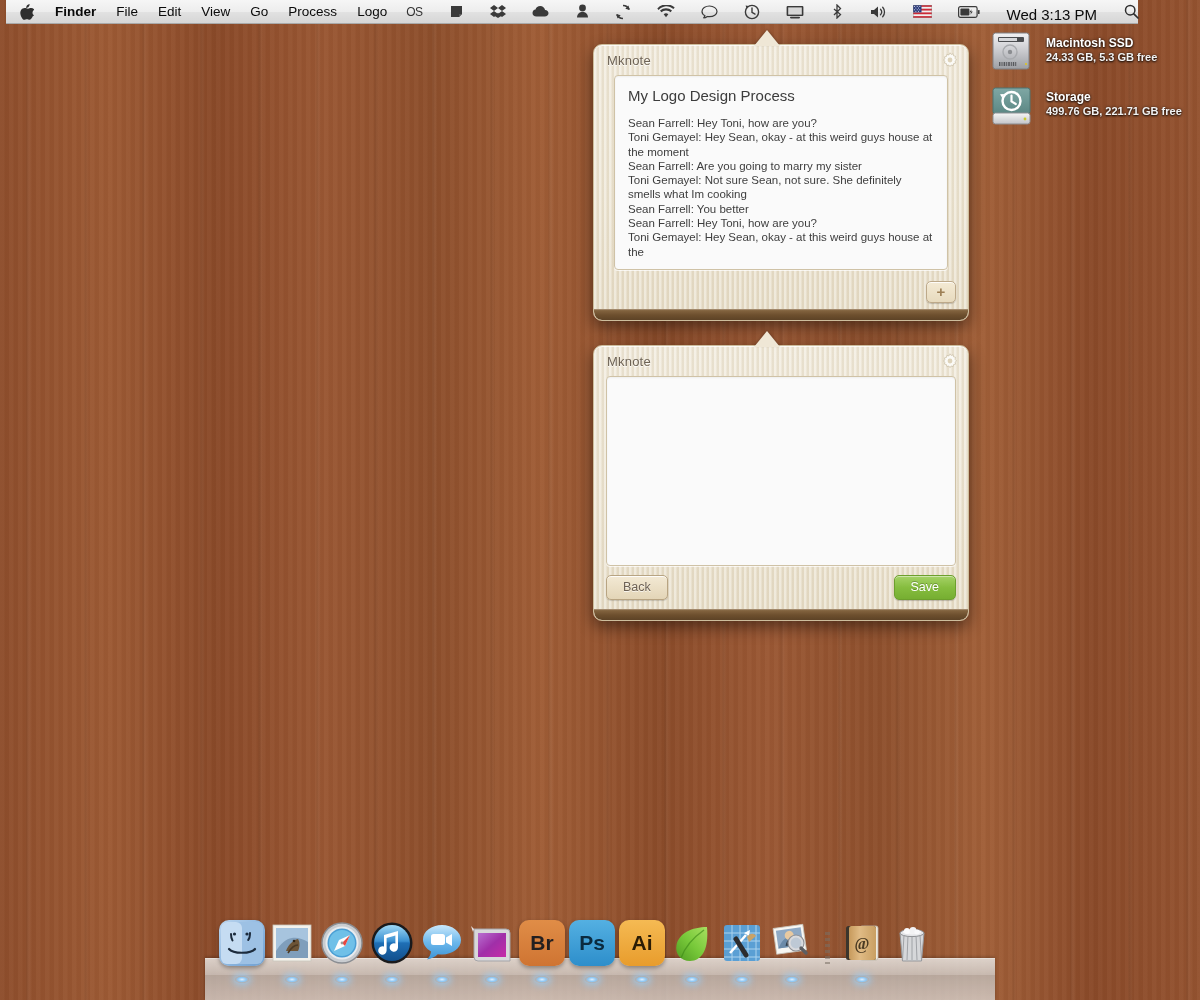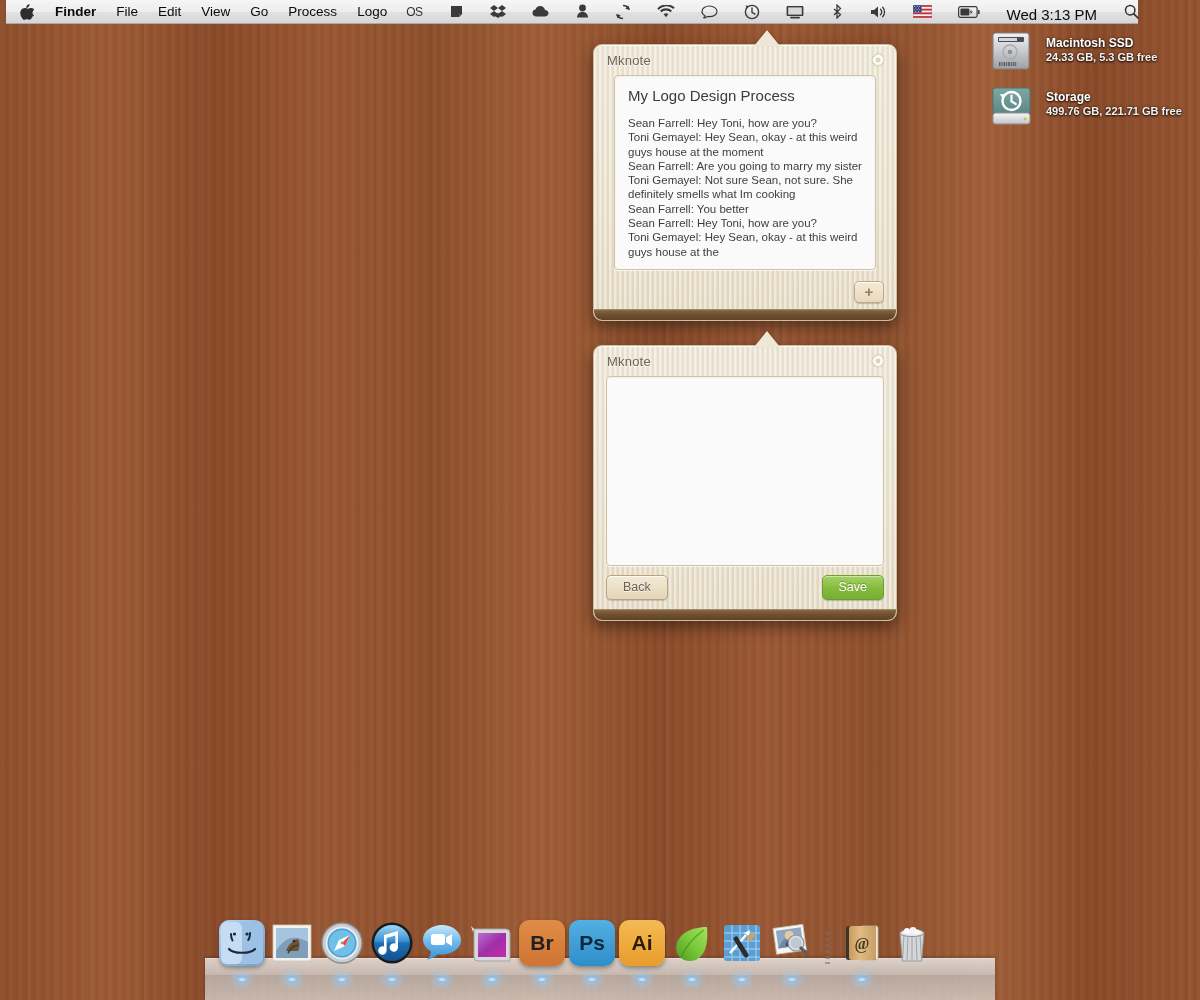--- a/index.html
+++ b/index.html
@@ -71,21 +71,21 @@
     position:absolute; top:0; left:161px;
     width:0; height:0;
     border-left:13px solid transparent;
     border-right:13px solid transparent;
     border-bottom:16px solid #efe7d6;
     filter:drop-shadow(0 -1px 1px rgba(0,0,0,0.22));
     z-index:3;
   }
   .w-body {
     position:absolute; top:14px; left:0;
-    width:304px;
+    width:376px;
     border-radius:9px;
     background:
       repeating-linear-gradient(90deg,
         rgba(255,255,255,0.35) 0px, rgba(255,255,255,0.35) 2px,
         rgba(170,150,115,0.10) 3px, rgba(170,150,115,0.10) 5px),
       linear-gradient(180deg,#efe8d8 0%,#ece4d1 55%,#e6dcc6 100%);
     box-shadow:0 6px 16px rgba(0,0,0,0.45), inset 0 1px 0 rgba(255,255,255,0.75);
     padding-bottom:12px;
     border:1px solid #cdbd9c;
     overflow:hidden;

